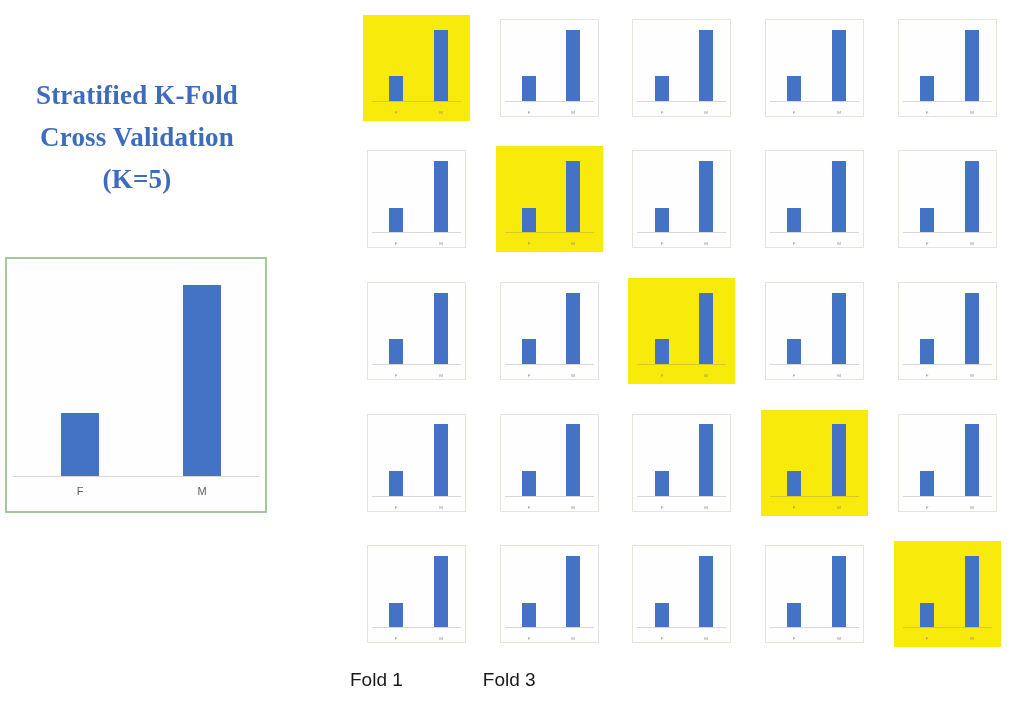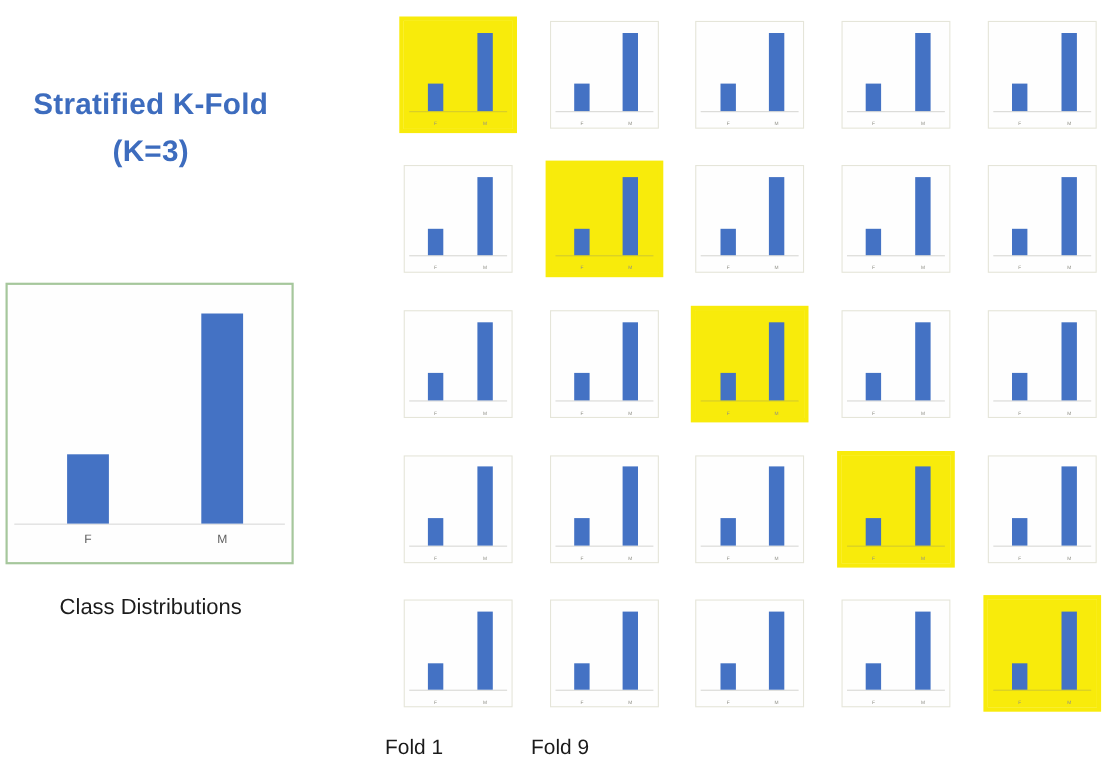--- a/index.html
+++ b/index.html
@@ -22,20 +22,21 @@
     position: absolute;
     left: 0;
     top: 74px;
     width: 274px;
     text-align: center;
     font-size: 27px;
     font-weight: 700;
     line-height: 42px;
     color: var(--title-blue, #3D6CBE);
     letter-spacing: 0.2px;
+    font-family: Liberation Serif, serif;
   }
 
   .class-chart {
     position: absolute;
     left: 5px;
     top: 257px;
     width: 258px;
     height: 252px;
     background: #fefefe;
     border: 2px solid var(--left-chart-border-green, #A6C79C);
@@ -151,32 +152,32 @@
     color: var(--fold-label-dark, #1a1a1a);
   }
 </style>
 </head>
 <body>
 
 <div class="canvas">
 
   <div class="title">
     <div>Stratified K-Fold</div>
-    <div>(K=3)</div>
+    <div>Cross Validation</div>
+    <div>(K=5)</div>
   </div>
 
   <div class="class-chart">
     <div class="cc-baseline"></div>
     <div class="cc-bar cc-bar-f" style="height: 63px;"></div>
     <div class="cc-bar cc-bar-m" style="height: 191px;"></div>
     <div class="cc-label cc-label-f">F</div>
     <div class="cc-label cc-label-m">M</div>
   </div>
 
-  <div class="caption">Class Distributions</div>
 
   <div class="grid" id="folds-grid">
       <div class="cellwrap">
     <div class="cell highlighted">
       <div class="mini-baseline"></div>
       <div class="mini-bar mini-bar-f" style="height: 24.6px;"></div>
       <div class="mini-bar mini-bar-m" style="height: 71.3px;"></div>
       <div class="mini-label mini-label-f">F</div>
       <div class="mini-label mini-label-m">M</div>
     </div>
@@ -394,16 +395,16 @@
       <div class="mini-bar mini-bar-f" style="height: 24.6px;"></div>
       <div class="mini-bar mini-bar-m" style="height: 71.3px;"></div>
       <div class="mini-label mini-label-f">F</div>
       <div class="mini-label mini-label-m">M</div>
     </div>
   </div>
     </div>
 
   <div class="fold-labels">
     <div class="fold-label">Fold 1</div>
-    <div class="fold-label">Fold 9</div>
+    <div class="fold-label">Fold 3</div>
   </div>
 
 </div>
 
 </body></html>

